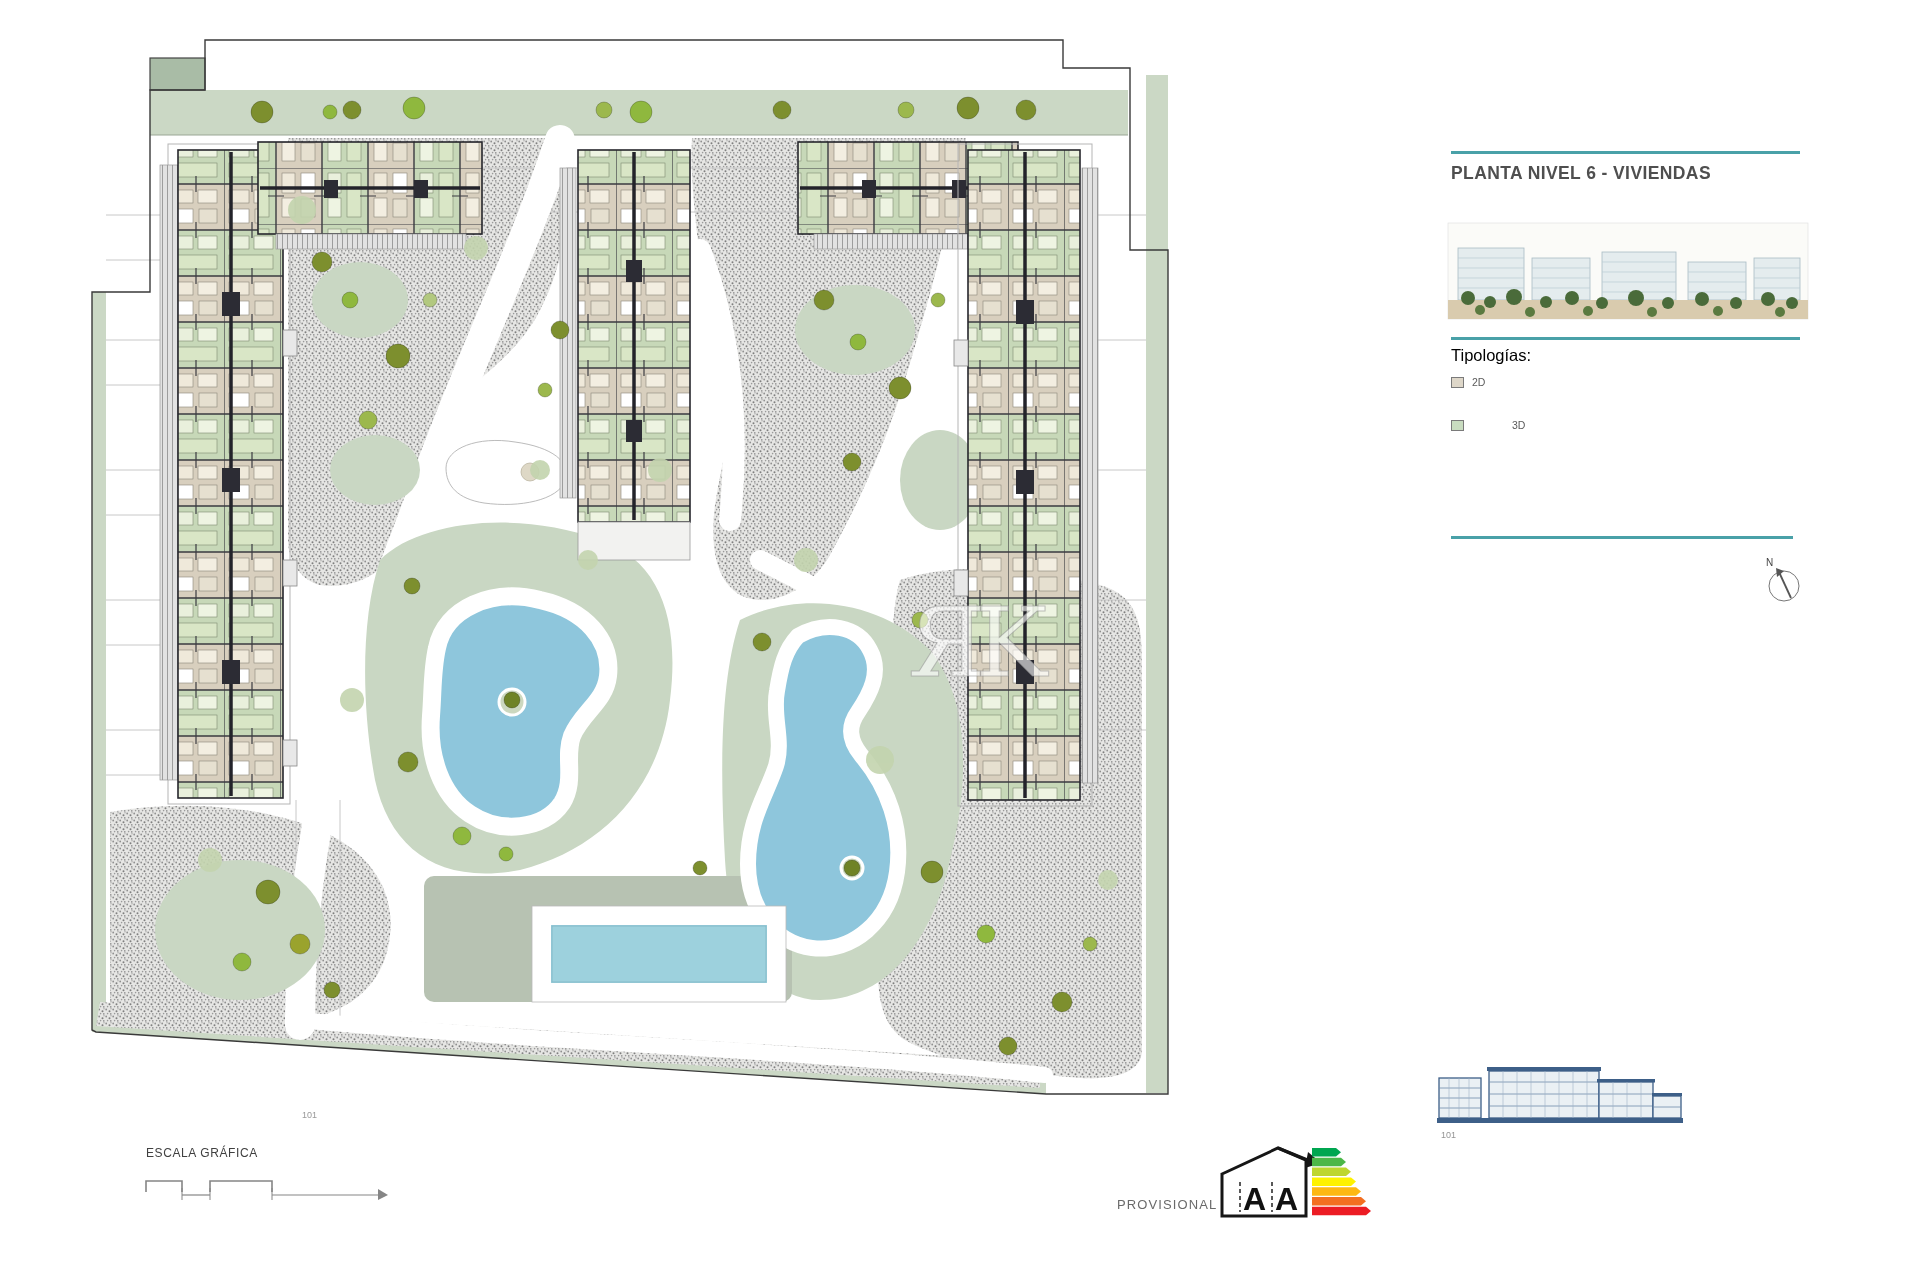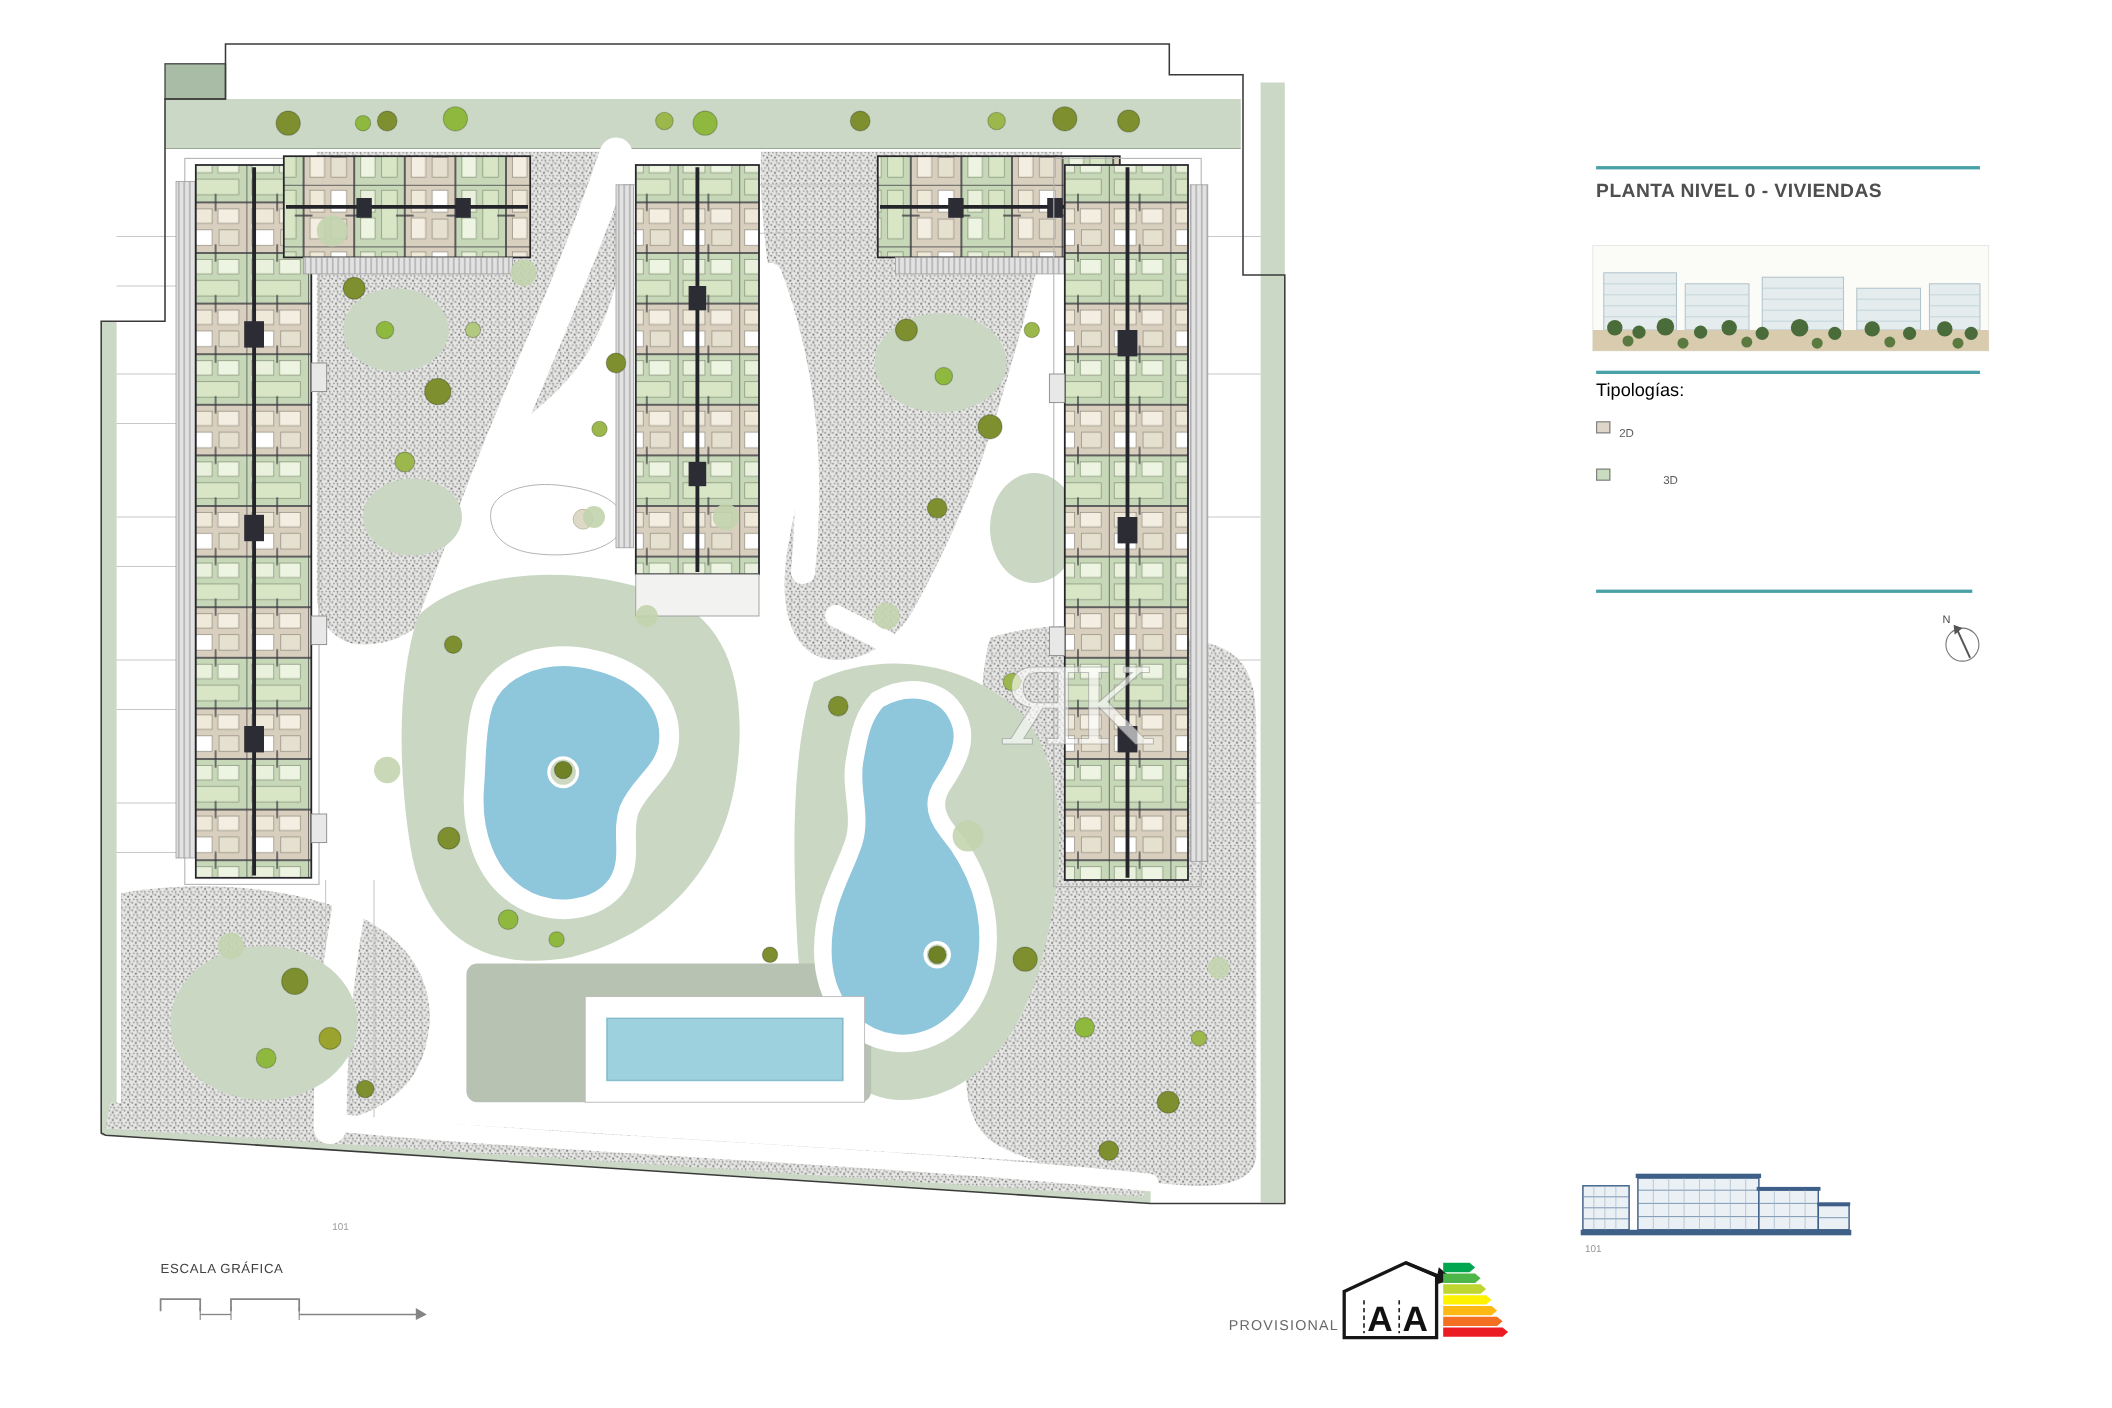--- a/index.html
+++ b/index.html
@@ -7,21 +7,21 @@
         font-family:"Liberation Sans",sans-serif;}
   svg{position:absolute;left:0;top:0;}
   .ovl{position:absolute;white-space:nowrap;}
   .rule{position:absolute;height:3px;background:#49a1a8;}
   .title{left:1451px;top:163px;font-size:17.5px;font-weight:600;letter-spacing:.4px;color:#4f4f4f;}
   .typo-head{left:1451px;top:346px;font-size:16.5px;font-weight:400;color:#000000;}
   .leg-row{left:1451px;display:flex;align-items:center;gap:8px;}
   .leg-row.r1{top:376px;} .leg-row.r2{top:419px;gap:48px;}
   .sw{display:inline-block;width:13px;height:11px;border:1px solid #7a7a7a;box-sizing:border-box;}
   .sw-2d{background:#ded7c9;} .sw-3d{background:#c9dcc0;}
-  .leg-lab{font-size:10.5px;color:#5a5a5a;margin-top:12px;}
+  .leg-lab{font-size:10.5px;color:#5a5a5a;}
   .escala{left:146px;top:1146px;font-size:12px;color:#404040;letter-spacing:.6px;}
   .provisional{left:1117px;top:1197px;font-size:13px;color:#6a6a6a;letter-spacing:1.1px;}
 </style>
 </head>
 <body>
 
 <div class="page">
 
 <svg width="1920" height="1280" viewBox="0 0 1920 1280">
   <defs>
@@ -343,21 +343,21 @@
     <polygon points="100,21.8 129,21.8 134,26 129,30.3 100,30.3" fill="#4cb748"></polygon>
     <polygon points="100,31.6 134,31.6 139,35.8 134,40.1 100,40.1" fill="#bed62f"></polygon>
     <polygon points="100,41.4 139,41.4 144,45.6 139,49.9 100,49.9" fill="#fef200"></polygon>
     <polygon points="100,51.2 144,51.2 149,55.4 144,59.7 100,59.7" fill="#fdb813"></polygon>
     <polygon points="100,61 149,61 154,65.2 149,69.5 100,69.5" fill="#f36f21"></polygon>
     <polygon points="100,70.8 154,70.8 159,75 154,79.3 100,79.3" fill="#ec1c24"></polygon>
   </g>
 </svg>
 
 <div class="rule" style="left:1451px;top:151px;width:349px;"></div>
-<div class="ovl title">PLANTA NIVEL 0 - VIVIENDAS</div>
+<div class="ovl title">PLANTA NIVEL 6 - VIVIENDAS</div>
 <div class="rule" style="left:1451px;top:337px;width:349px;"></div>
 <div class="ovl typo-head">Tipologías:</div>
 <div class="ovl leg-row r1">
   <span class="sw sw-2d" style="background-color: rgb(222, 215, 201);"></span>
   <span class="leg-lab">2D</span>
 </div>
 <div class="ovl leg-row r2">
   <span class="sw sw-3d" style="background-color: rgb(201, 220, 192);"></span>
   <span class="leg-lab">3D</span>
 </div>

